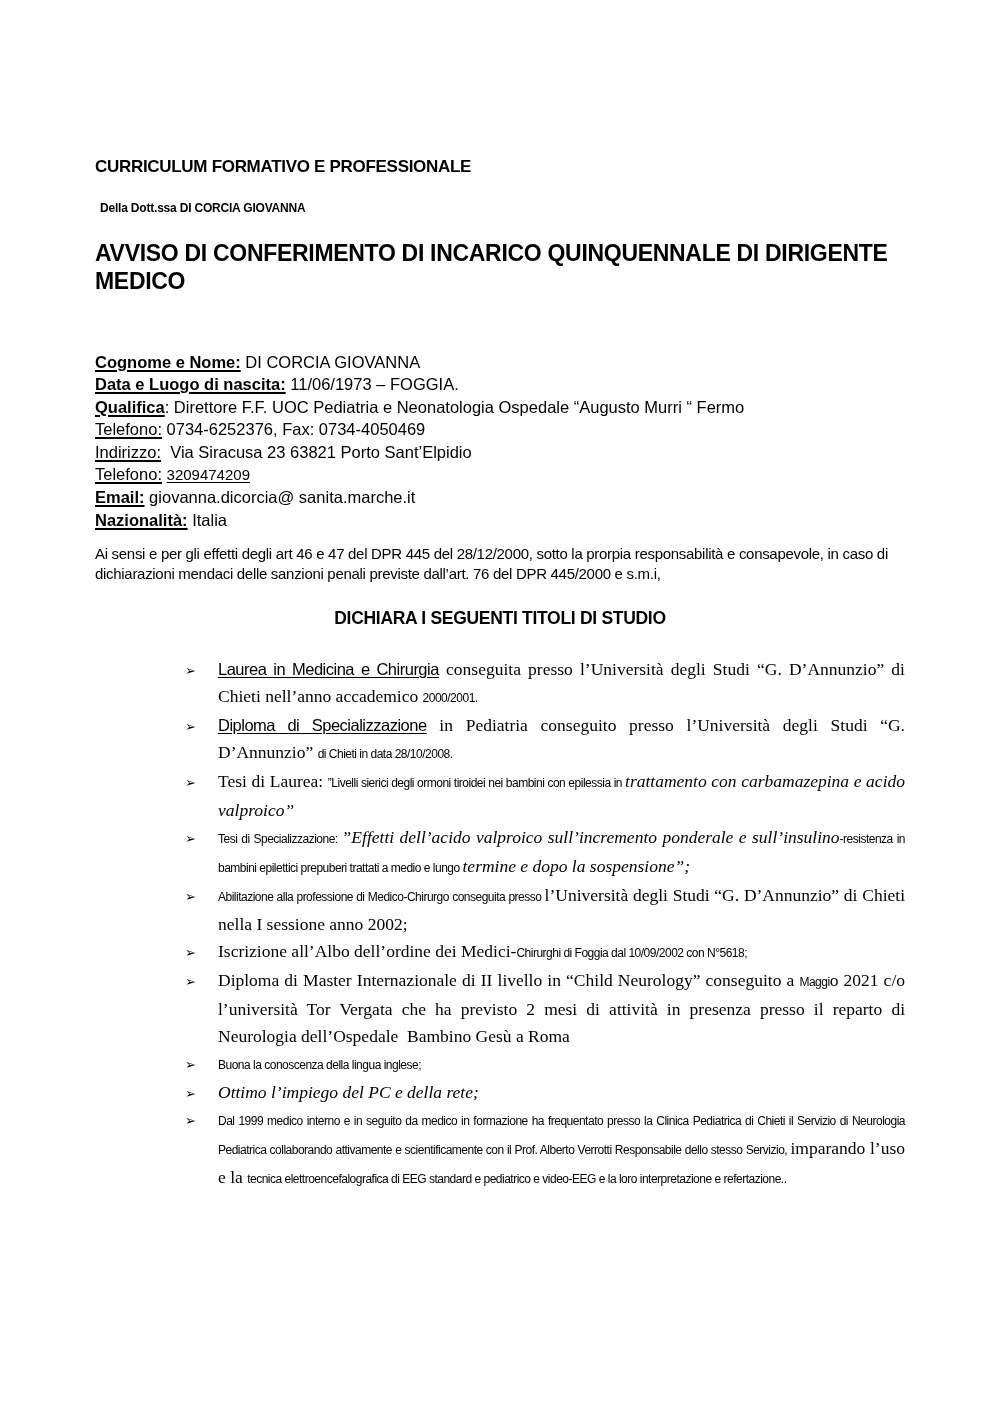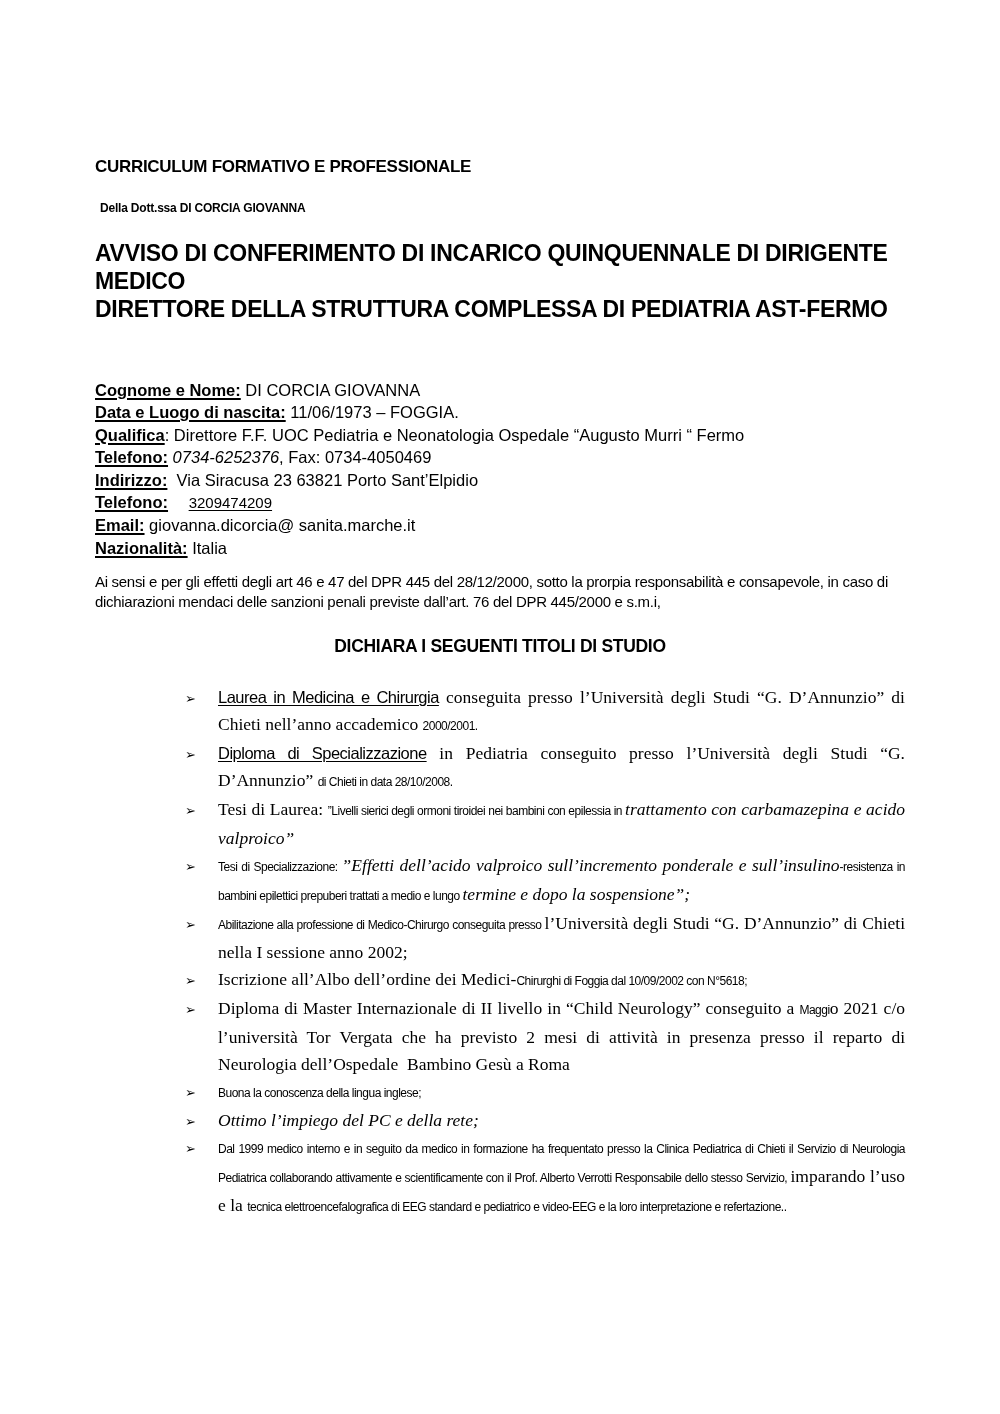--- a/index.html
+++ b/index.html
@@ -52,32 +52,31 @@
     line-height: 22.4px;
     white-space: pre-wrap;
   }
   .r-label {
     font-weight: 700;
     text-decoration: underline;
     text-decoration-thickness: 1.5px;
     text-underline-offset: 2px;
   }
   .r-labelA {
-    font-weight: 700;
+    font-weight: 400;
     text-decoration: underline;
     text-decoration-thickness: 1.5px;
     text-underline-offset: 2px;
   }
   .r-arial { letter-spacing: 0; }
-  .r-arialI { font-style: italic; letter-spacing: 0; margin-top: 14px; }
+  .r-arialI { letter-spacing: 0; margin-top: 14px; }
   .r-uSmall {
     font-size: 15px;
     text-decoration: underline;
     text-underline-offset: 2px;
-    margin-left: 16px;
   }
   .r-link { color: var(--link, #1F76D2); cursor: pointer; }
   
   .declaration {
     margin-top: 13px;
     font-size: 15px;
     letter-spacing: -0.3px;
     line-height: 20px;
   }
   
@@ -136,21 +135,20 @@
 <body>
 
 <div class="page">
 
   <div class="doc-title">CURRICULUM FORMATIVO E PROFESSIONALE</div>
 
   <div class="doc-subtitle">Della Dott.ssa DI CORCIA GIOVANNA</div>
 
   <div class="notice">
     <div>AVVISO DI CONFERIMENTO DI INCARICO QUINQUENNALE DI DIRIGENTE MEDICO</div>
-    <div>DIRETTORE DELLA STRUTTURA COMPLESSA DI PEDIATRIA AST-FERMO</div>
   </div>
 
   <div class="personal">
       <div class="pline"><span class="r-label">Cognome e Nome:</span><span class="r-arial"> DI CORCIA GIOVANNA</span></div>
       <div class="pline"><span class="r-label">Data e Luogo di nascita:</span><span class="r-arial"> 11/06/1973 – FOGGIA.</span></div>
       <div class="pline"><span class="r-label">Qualifica</span><span class="r-arial">: Direttore F.F. UOC Pediatria e Neonatologia Ospedale “Augusto Murri “ Fermo</span></div>
       <div class="pline"><span class="r-labelA">Telefono:</span><span class="r-arialI"> 0734-6252376</span><span class="r-arial">, Fax: 0734-4050469</span></div>
       <div class="pline"><span class="r-labelA">Indirizzo:</span><span class="r-arial">  Via Siracusa 23 63821 Porto Sant’Elpidio</span></div>
       <div class="pline"><span class="r-labelA">Telefono:</span><span class="r-arial"> </span><span class="r-uSmall">3209474209</span></div>
       <div class="pline"><span class="r-label">Email:</span><span class="r-arial"> giovanna.dicorcia@ sanita.marche.it</span></div>

